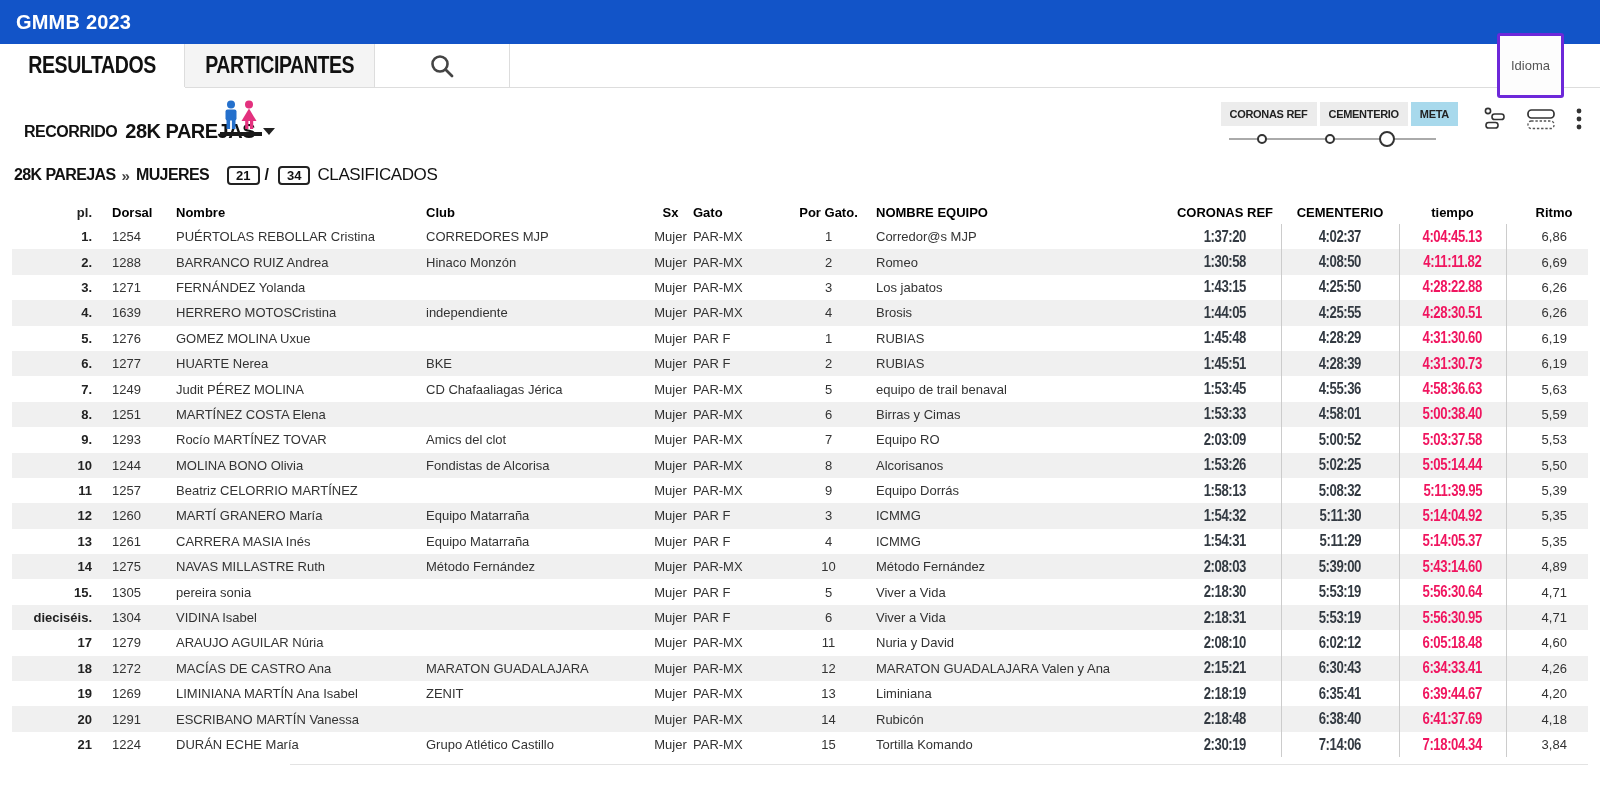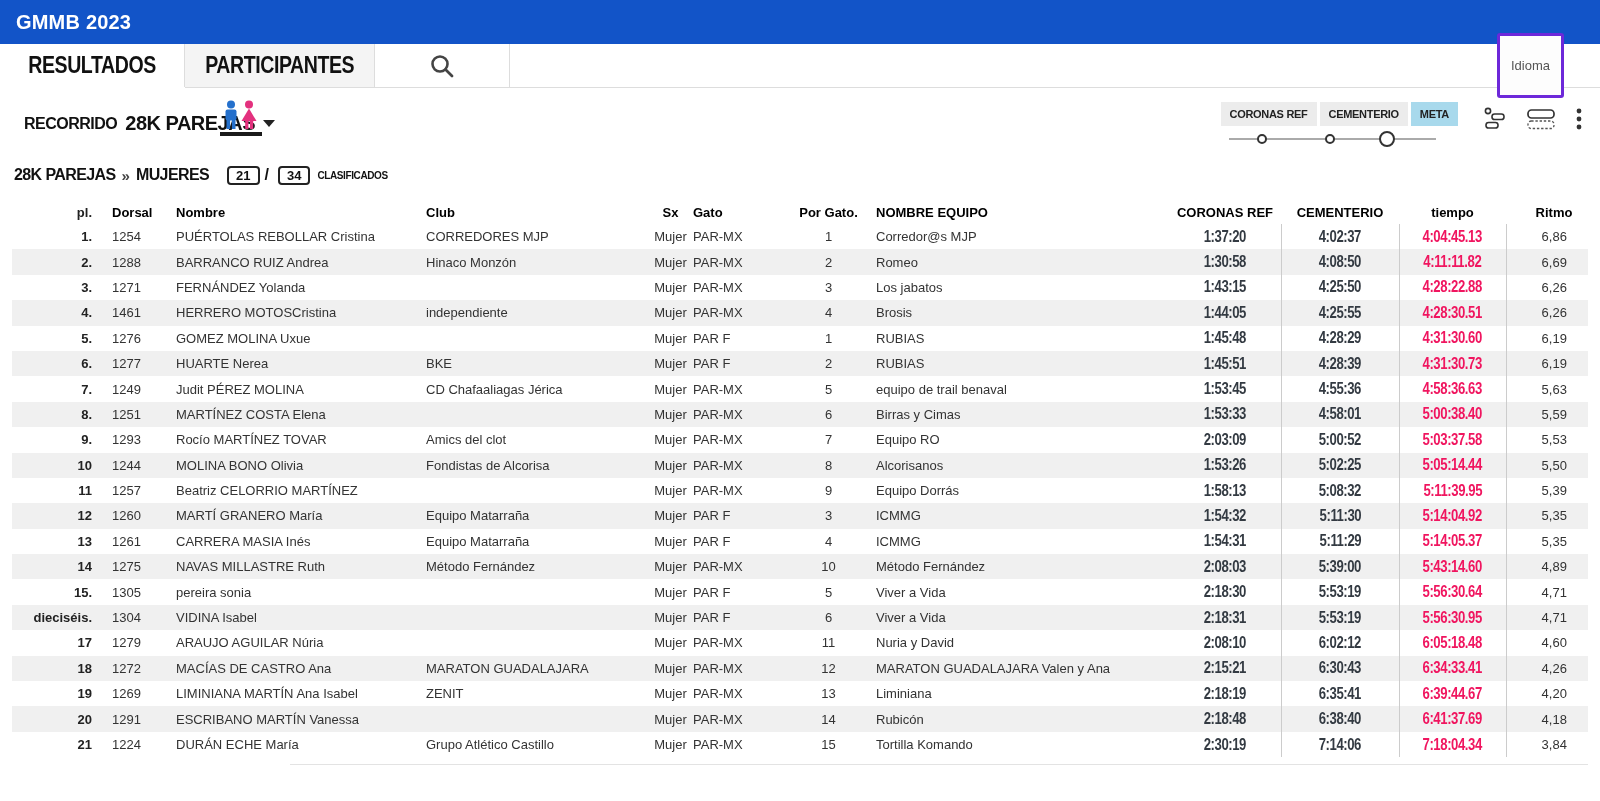--- a/index.html
+++ b/index.html
@@ -19,21 +19,21 @@
   .tab.inactive { width:190px; background:#f4f4f4; border-right:1px solid #ddd; }
   .searchcell { width:135px; display:flex; align-items:center; justify-content:center; border-right:1px solid #ddd; }
   .tab-spacer { flex:1; }
   .lang-btn { align-self:center; margin-right:36px; padding:22px 11px; font-size:13px; color:#555;
               background:#fdfdfd; border:3px solid #6d28d9; border-radius:3px; cursor:pointer; }
 
   
   .content { padding:0 12px; position:relative; }
 
   .controls-row { position:relative; height:72px; }
-  .course { position:absolute; left:12px; top:24px; display:flex; align-items:center; cursor:pointer; }
+  .course { position:absolute; left:12px; top:32px; display:flex; align-items:center; cursor:pointer; }
   .course .lbl { font-size:16px; font-weight:bold; color:#111; letter-spacing:-0.5px; }
   .course .val { font-size:20px; font-weight:bold; color:#111; letter-spacing:-0.5px; margin-left:8px; }
   .course .caret { margin-left:8px; width:0; height:0; border-left:6px solid transparent;
                    border-right:6px solid transparent; border-top:7px solid #222; }
   .mf { position:absolute; left:208px; top:12px; width:42px; text-align:center; cursor:pointer; }
   .mf .bar { height:4px; background:#1a1a1a; margin-top:2px; }
 
   .right-controls { position:absolute; right:6px; top:14px; display:flex; align-items:flex-start; }
   .cpgroup { display:flex; flex-direction:column; }
   .cpbtns { display:flex; gap:3px; }
@@ -49,21 +49,21 @@
   .hicon { cursor:pointer; background:none; border:none; padding:0; display:flex; align-items:center; }
 
   
   .subrow { display:flex; align-items:center; margin-top:2px; padding-left:2px; height:26px; }
   .subrow .seg { font-size:16px; font-weight:bold; color:#111; letter-spacing:-0.6px; }
   .subrow .sep { font-size:15px; font-weight:bold; color:#444; margin:0 6px; }
   .cntbox { display:inline-block; border:2px solid #222; border-radius:4px; padding:0px 7px;
             font-size:13px; font-weight:bold; color:#111; margin-left:4px; }
   .cntbox.first { margin-left:18px; }
   .slash { margin:0 5px; font-weight:bold; color:#111; }
-  .clasif { font-size:10px; font-weight:bold; color:#111; letter-spacing:-0.4px; margin-left:7px; }
+  .clasif { font-size:17px; font-weight:normal; color:#111; letter-spacing:-0.4px; margin-left:7px; }
 
   
   table { border-collapse:collapse; table-layout:fixed; width:1576px; margin-top:12px; }
   thead th { font-size:13px; font-weight:bold; color:#000; height:24px; white-space:nowrap;
              overflow:hidden; padding:0; }
   tbody td { font-size:13px; color:#333; height:25.4px; padding:0; white-space:nowrap; overflow:hidden; }
   tbody tr.alt { background:#f0f0f0; }
   tbody tr { cursor:pointer; }
   .c-pl      { text-align:right; padding-right:6px; font-weight:bold; color:#222; }
   th.c-pl    { padding-right:6px; }
@@ -252,21 +252,21 @@
     <td class="c-gato">PAR-MX</td>
     <td class="c-pg">3</td>
     <td class="c-equipo">Los jabatos</td>
     <td class="c-coronas"><span class="tm">1:43:15</span></td>
     <td class="c-cement"><span class="tm">4:25:50</span></td>
     <td class="c-tiempo"><span class="tm pink">4:28:22.88</span></td>
     <td class="c-ritmo">6,26</td>
   </tr>
         <tr class="alt">
     <td class="c-pl">4.</td>
-    <td class="c-dorsal">1461</td>
+    <td class="c-dorsal">1639</td>
     <td class="c-nombre">HERRERO MOTOSCristina</td>
     <td class="c-club">independiente</td>
     <td class="c-sx">Mujer</td>
     <td class="c-gato">PAR-MX</td>
     <td class="c-pg">4</td>
     <td class="c-equipo">Brosis</td>
     <td class="c-coronas"><span class="tm">1:44:05</span></td>
     <td class="c-cement"><span class="tm">4:25:55</span></td>
     <td class="c-tiempo"><span class="tm pink">4:28:30.51</span></td>
     <td class="c-ritmo">6,26</td>

